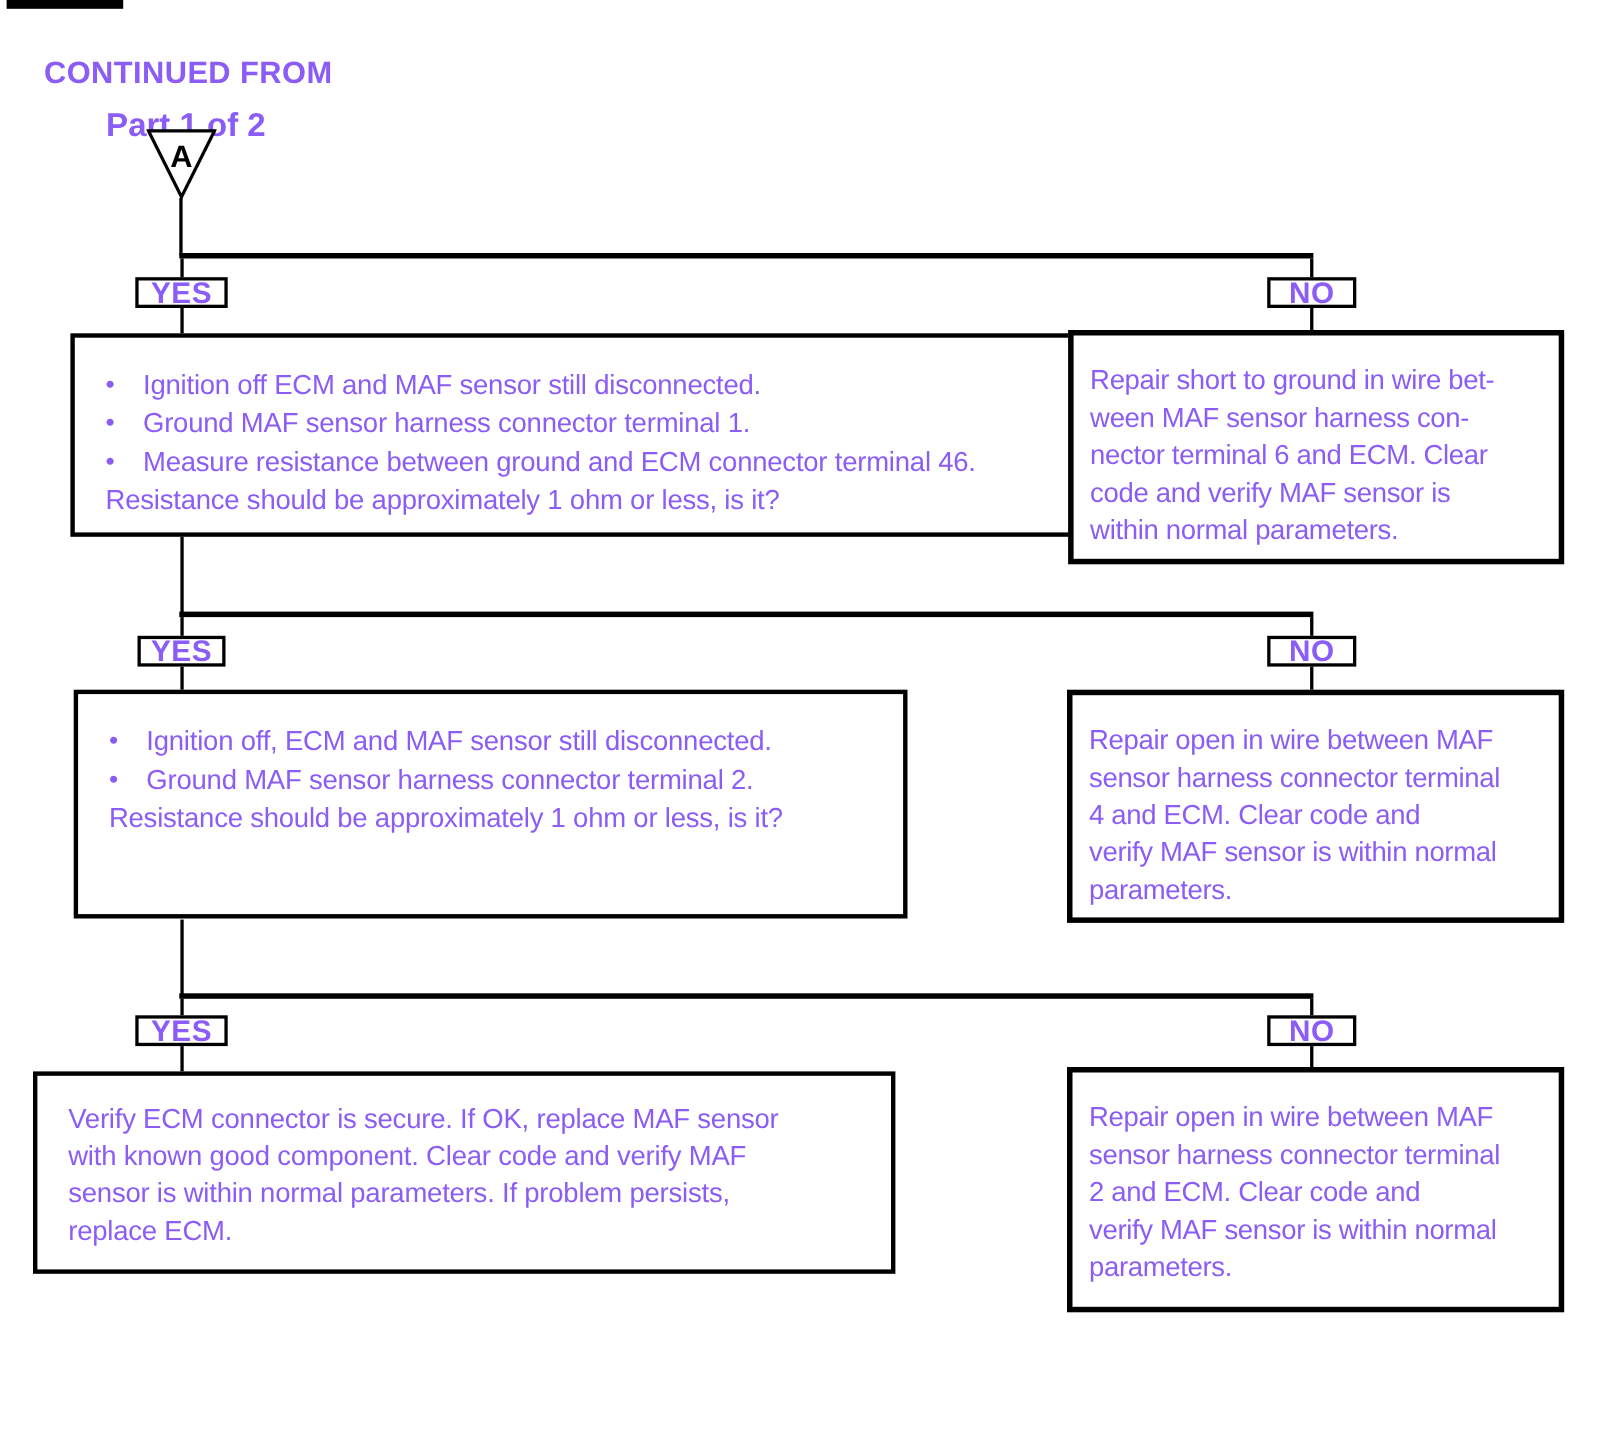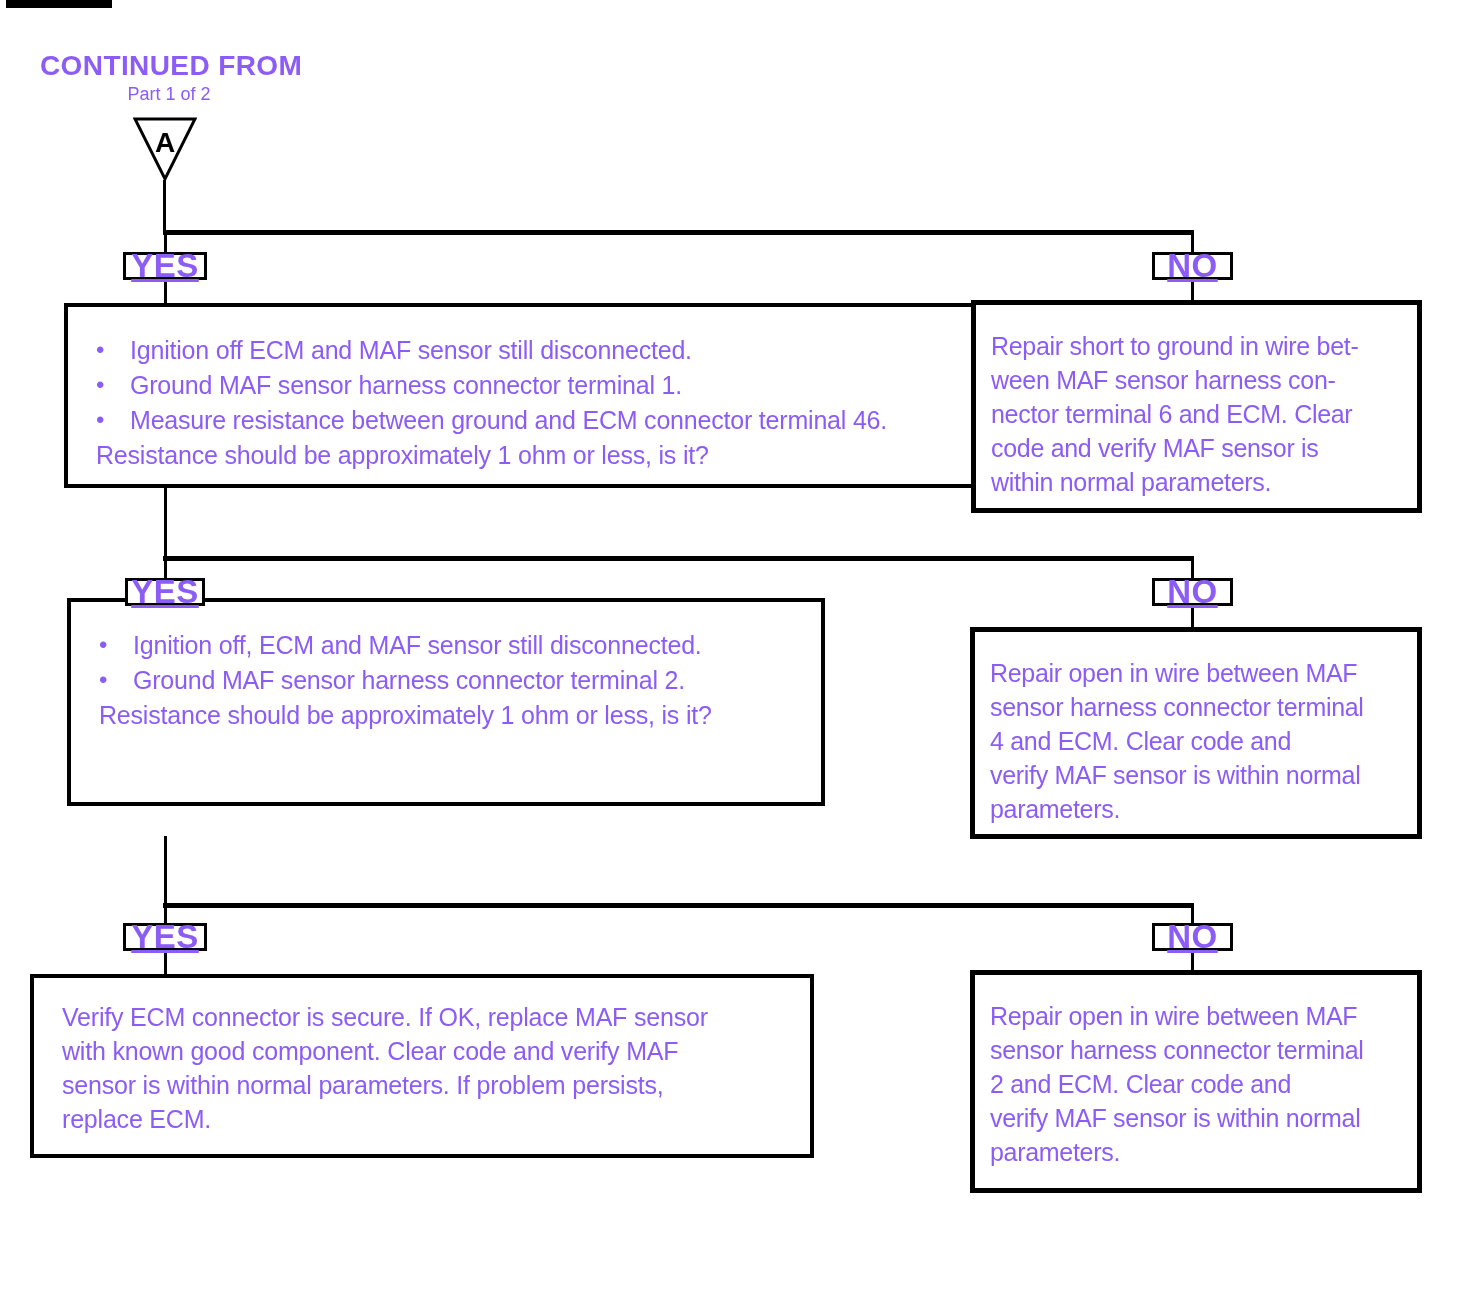--- a/index.html
+++ b/index.html
@@ -1,28 +1,28 @@
 <!DOCTYPE html>
 <html><head>
 <meta charset="utf-8">
 <style>
   html,body{margin:0;padding:0;background:#fff;}
   .page{position:relative;width:1472px;height:1310px;background:#ffffff;color:#8b5cf6;
         font-family:"Liberation Sans",sans-serif;overflow:hidden;}
   .artifact{position:absolute;left:6px;top:0;width:106px;height:8px;background:#000;}
   .hdr{position:absolute;left:40px;top:50px;width:258px;}
   .hdr1{font-size:28px;font-weight:bold;letter-spacing:0.4px;white-space:nowrap;}
-  .hdr2{font-size:18px;font-weight:normal;text-align:center;margin-top:2px;}
+  .hdr2{font-size:30px;font-weight:bold;text-align:center;margin-top:16px;}
   .tri{position:absolute;left:133px;top:116px;width:64px;height:68px;}
   .tri polygon{fill:#fff;stroke:#000;stroke-width:3;}
   .tri text{font-size:28px;font-weight:bold;fill:#000;}
   .hl,.vl{position:absolute;background:#000;z-index:1;}
   .tag{position:absolute;width:84px;height:28px;background:#fff;border:3px solid #000;
        box-sizing:border-box;display:flex;align-items:center;justify-content:center;
-       font-weight:bold;font-size:33px;letter-spacing:0.5px;z-index:3;text-decoration:underline;}
+       font-weight:bold;font-size:27px;letter-spacing:0.5px;z-index:3;}
   .qbox{position:absolute;background:#fff;border:4px solid #000;box-sizing:border-box;z-index:2;
         font-size:25px;line-height:35px;letter-spacing:-0.2px;padding:26px 12px 0 28px;margin-left:34px;}
   .qbox ul{list-style:none;margin:0;padding:0;}
   .qbox li{position:relative;padding-left:34px;}
   .qbox li::before{content:"\2022";position:absolute;left:0;top:-1px;font-size:24px;}
   .abox{position:absolute;background:#fff;border:5px solid #000;box-sizing:border-box;z-index:2;
         font-size:25px;line-height:34px;white-space:pre-line;letter-spacing:-0.3px;
         padding:24px 6px 0 15px;}
   .fbox{position:absolute;background:#fff;border:4px solid #000;box-sizing:border-box;z-index:2;
         font-size:25px;line-height:34px;white-space:pre-line;letter-spacing:-0.2px;
@@ -75,21 +75,21 @@
 
   <div class="abox" style="left:971px;top:300px;width:451px;height:213px;">Repair short to ground in wire bet-
 ween MAF sensor harness con-
 nector terminal 6 and ECM. Clear
 code and verify MAF sensor is
 within normal parameters.</div>
 
   <div class="tag" style="left:125px;top:578px;width:80px;">YES</div>
   <div class="tag" style="left:1152px;top:578px;width:81px;">NO</div>
 
-  <div class="qbox" style="left:33px;top:598px;width:758px;height:208px;">
+  <div class="qbox" style="left:33px;top:627px;width:758px;height:208px;">
     <ul>
       <li>Ignition off, ECM and MAF sensor still disconnected.</li>
       <li>Ground MAF sensor harness connector terminal 2.</li>
     </ul>
     <div>Resistance should be approximately 1 ohm or less, is it?</div>
   </div>
 
   <div class="abox" style="left:970px;top:627px;width:452px;height:212px;">Repair open in wire between MAF
 sensor harness connector terminal
 4 and ECM. Clear code and

